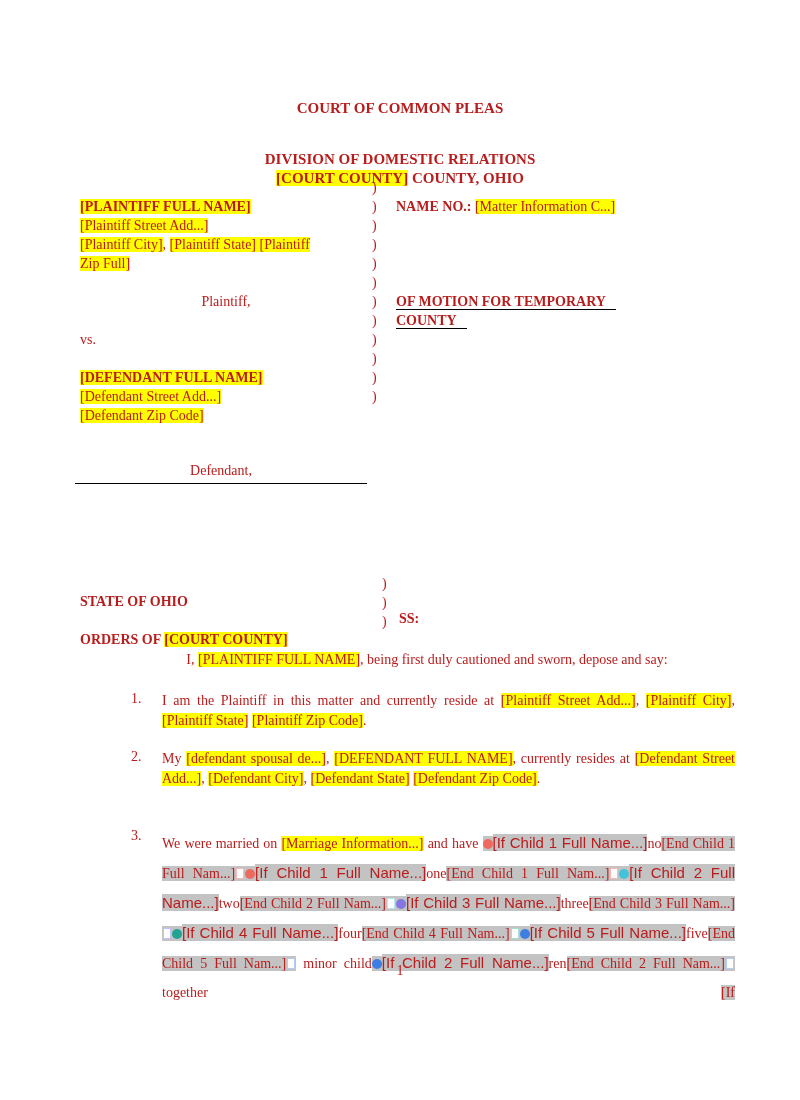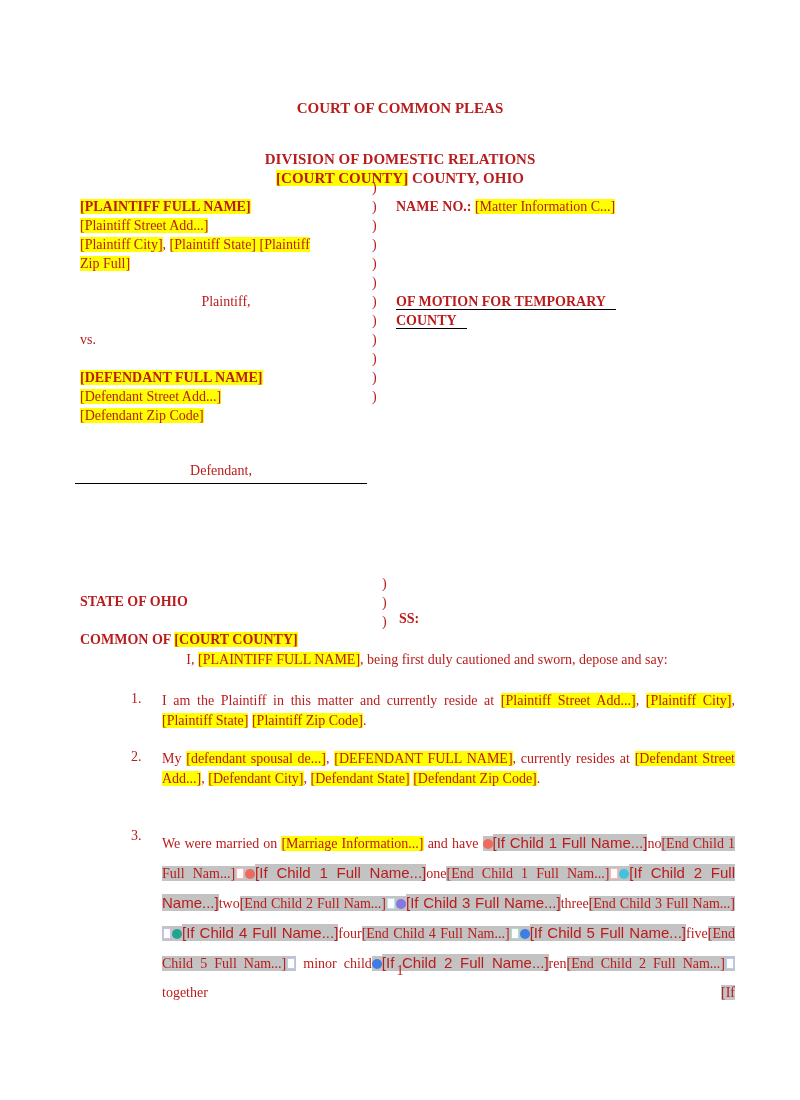--- a/index.html
+++ b/index.html
@@ -72,21 +72,21 @@
     <div class="ln"></div>
     <div class="ln"></div>
     <div class="ln"></div>
     <div class="ln"><span class="b underl">OF MOTION FOR TEMPORARY</span></div>
     <div class="ln"><span class="b underl">COUNTY</span></div>
   </div>
 
   <div class="abs" style="left:80px;top:592px;">
     <div class="ln b">STATE OF OHIO</div>
     <div class="ln"></div>
-    <div class="ln"><span class="b">COMMON OF </span><span class="hl-yellow b">[COURT COUNTY]</span></div>
+    <div class="ln"><span class="b">ORDERS OF </span><span class="hl-yellow b">[COURT COUNTY]</span></div>
   </div>
   <div class="abs" style="left:382px;top:574px;">
     <div class="ln">)</div>
     <div class="ln">)</div>
     <div class="ln">)</div>
   </div>
   <div class="abs ln b" style="left:399px;top:593px;margin-top:16px;">SS:</div>
 
   <div class="abs" style="left:107px;top:652px;width:640px;text-align:center;"><span class="">I, </span><span class="hl-yellow">[PLAINTIFF FULL NAME]</span><span class="">, being first duly cautioned and sworn, depose and say:</span></div>
 

